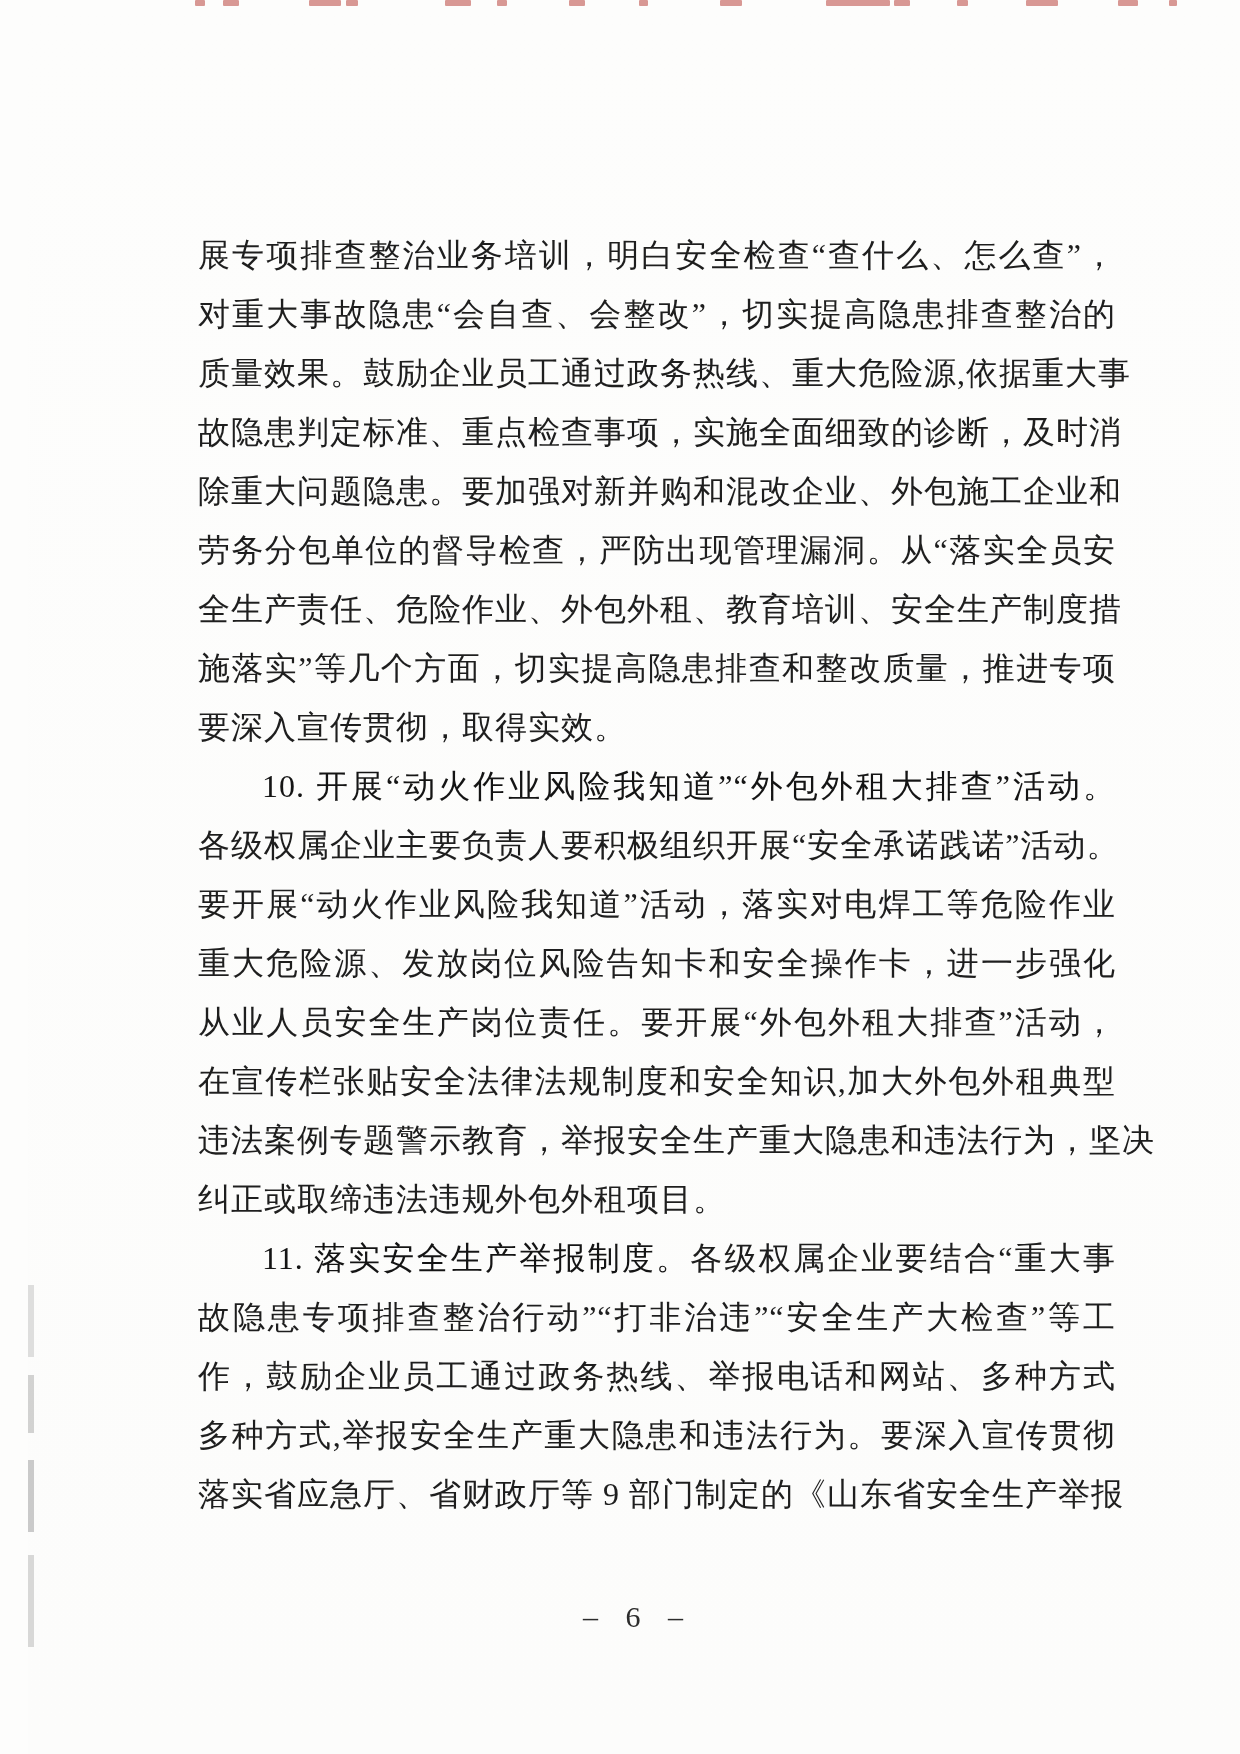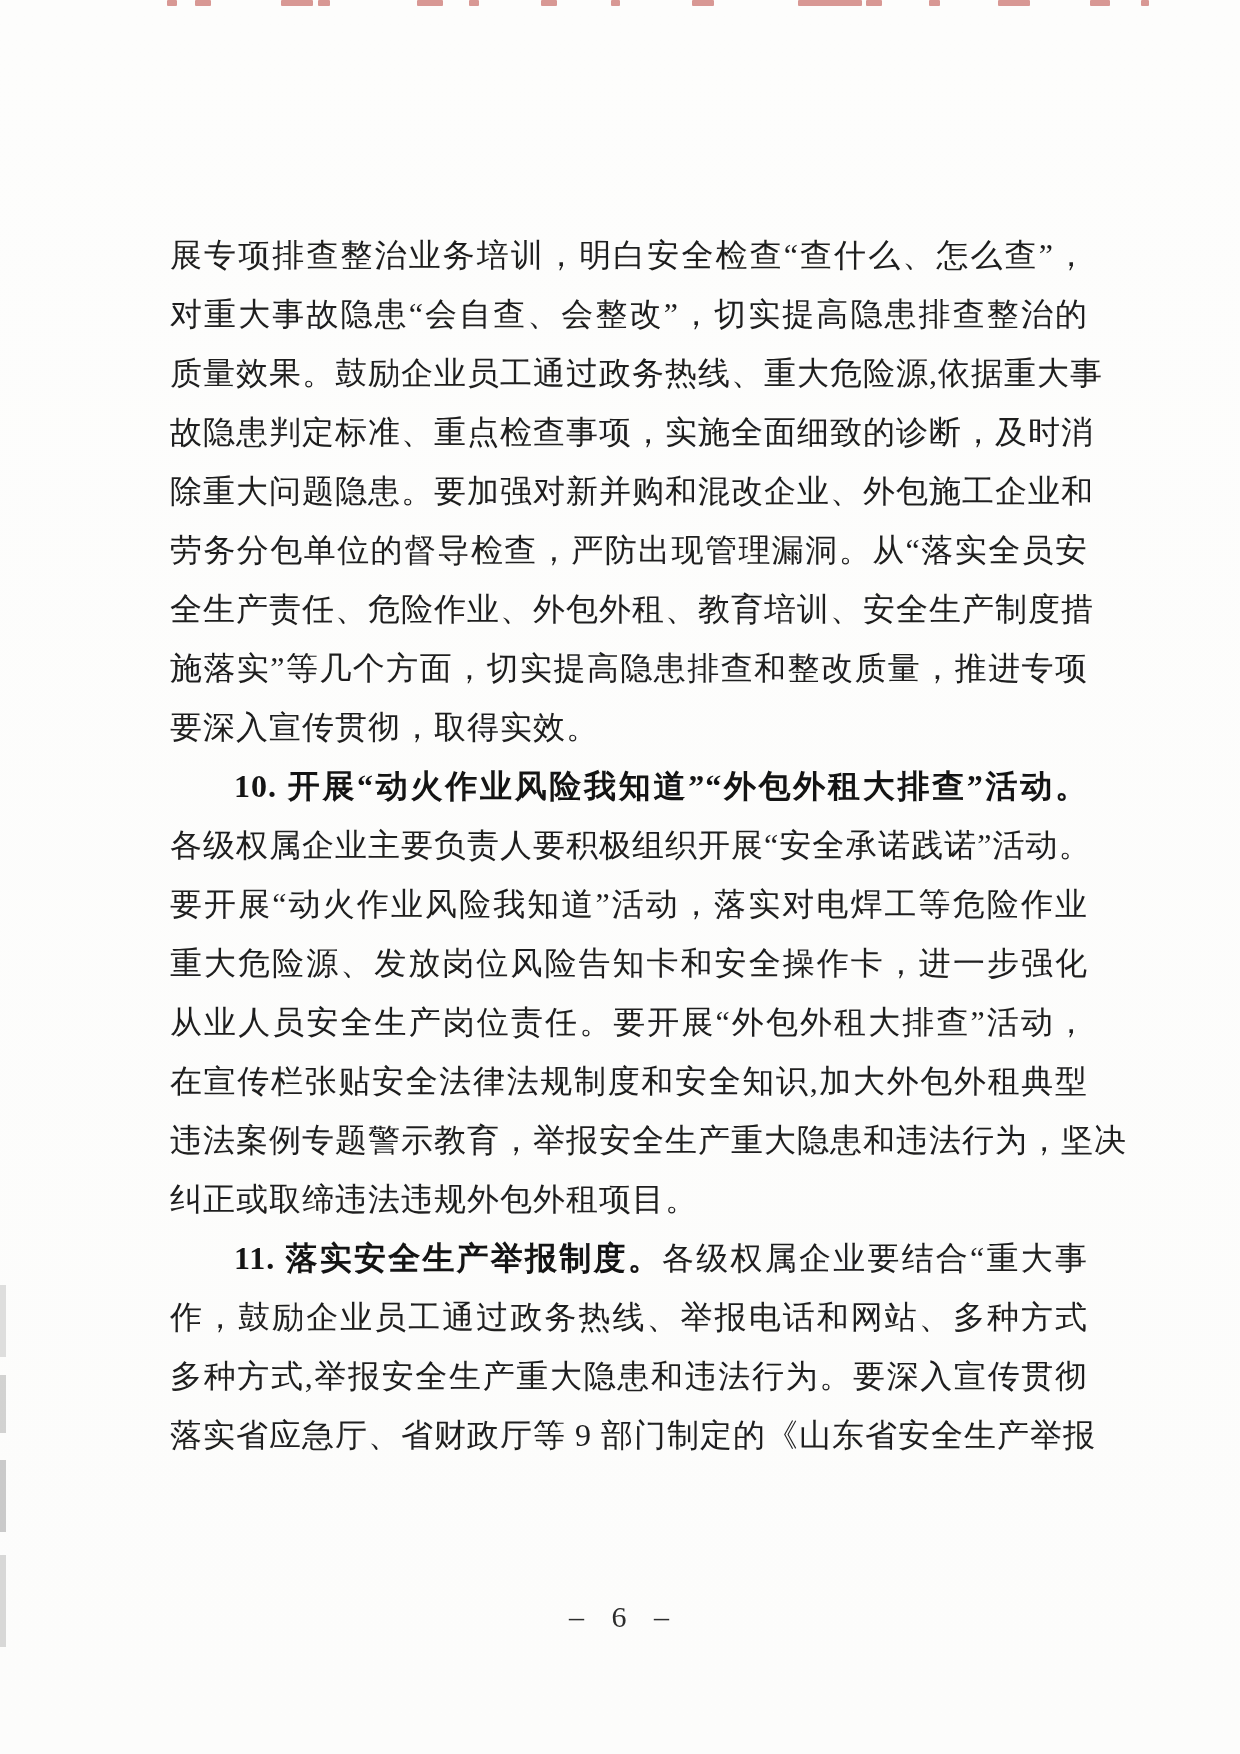--- a/index.html
+++ b/index.html
@@ -1,34 +1,34 @@
 <!DOCTYPE html>
 <html><head>
 <meta charset="utf-8">
 <style>
   html,body{margin:0;padding:0;}
   body{
     width:1240px;height:1754px;position:relative;overflow:hidden;
     background:#fdfdfc;
     font-family:"Liberation Serif","DejaVu Serif",serif;
   }
-  .page{position:absolute;inset:0;background:linear-gradient(180deg,#fdfdfc 0%,#fcfcfb 100%);}
+  .page{position:absolute;inset:0;background:linear-gradient(180deg,#fdfdfc 0%,#fcfcfb 100%);margin-left:28px;}
   
   .text-block{
     position:absolute;left:170px;top:226px;width:918px;
     color:#1e1e1e;
   }
   .line{
     height:59px;line-height:59px;font-size:32px;
     text-align:justify;text-align-last:justify;
     letter-spacing:1px;white-space:nowrap;overflow:visible;
   }
   .line.no-j{text-align-last:left;white-space:normal;}
   .line.indent{text-indent:64px;}
-  .seg-b{font-weight:700;color:#141414;}
+  .seg-b{font-weight:400;color:#141414;}
   
   .footer{
     position:absolute;left:0;top:1600px;width:100%;
     text-align:center;font-size:30px;color:#2c2c2c;
     letter-spacing:2px;word-spacing:16px;
   }
   
   .top-artifacts span{position:absolute;top:0;height:6px;background:#c4625c;opacity:.65;border-radius:1px;}
   .ta1{left:167px;width:10px;}  .ta2{left:195px;width:16px;height:5px;}
   .ta3{left:281px;width:32px;}  .ta4{left:318px;width:12px;height:4px;}
@@ -87,20 +87,21 @@
       <div class="line no-j"><span class="seg">要深入宣传贯彻，取得实效。</span></div>
       <div class="line indent"><span class="seg-b">10. 开展“动火作业风险我知道”“外包外租大排查”活动。</span></div>
       <div class="line"><span class="seg">各级权属企业主要负责人要积极组织开展“安全承诺践诺”活动。</span></div>
       <div class="line"><span class="seg">要开展“动火作业风险我知道”活动，落实对电焊工等危险作业</span></div>
       <div class="line"><span class="seg">重大危险源、发放岗位风险告知卡和安全操作卡，进一步强化</span></div>
       <div class="line"><span class="seg">从业人员安全生产岗位责任。要开展“外包外租大排查”活动，</span></div>
       <div class="line"><span class="seg">在宣传栏张贴安全法律法规制度和安全知识,加大外包外租典型</span></div>
       <div class="line"><span class="seg">违法案例专题警示教育，举报安全生产重大隐患和违法行为，坚决</span></div>
       <div class="line no-j"><span class="seg">纠正或取缔违法违规外包外租项目。</span></div>
       <div class="line indent"><span class="seg-b">11. 落实安全生产举报制度。</span><span class="seg">各级权属企业要结合“重大事</span></div>
+      <div class="line"><span class="seg">故隐患专项排查整治行动”“打非治违”“安全生产大检查”等工</span></div>
       <div class="line"><span class="seg">作，鼓励企业员工通过政务热线、举报电话和网站、多种方式</span></div>
       <div class="line"><span class="seg">多种方式,举报安全生产重大隐患和违法行为。要深入宣传贯彻</span></div>
       <div class="line"><span class="seg">落实省应急厅、省财政厅等 9 部门制定的《山东省安全生产举报</span></div>
     </div>
 
   <div class="footer">– 6 –</div>
 
 </div>
 
 </body></html>

